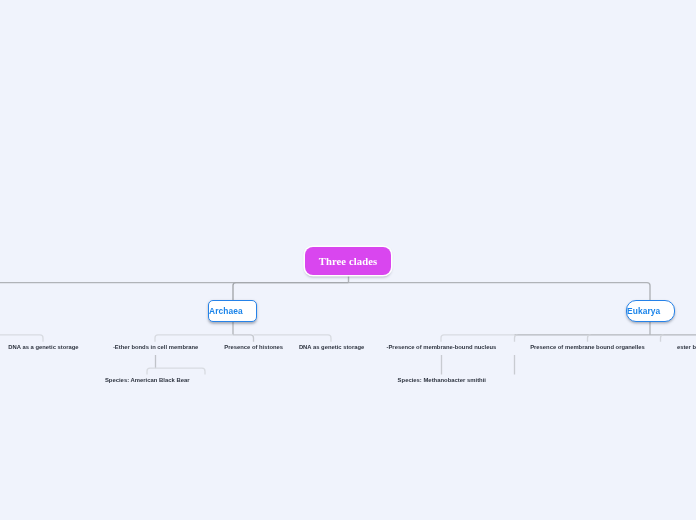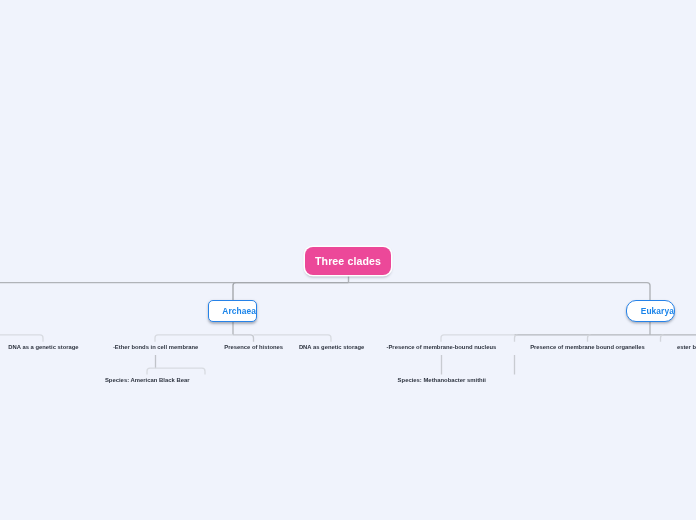--- a/index.html
+++ b/index.html
@@ -14,40 +14,41 @@
     position: relative;
   }
   #canvas { position: absolute; left:0; top:0; width:696px; height:520px; }
   svg#links { position:absolute; left:0; top:0; width:696px; height:520px; pointer-events:none; }
 
   .node { position: absolute; box-sizing: border-box; }
 
   .root-node {
     will-change: transform;
     left: 305px; top: 247px; width: 86px; height: 28px;
-    background: #ec4899;
+    background: #d946ef;
     color: #ffffff;
     border-radius: 8px;
     font-weight: bold;
     font-size: 10.6px;
     letter-spacing: 0.1px;
     display: flex; align-items: center; justify-content: center;
     box-shadow: 0 0 0 1.6px #ffffff, 0 1.5px 3px rgba(35,45,70,0.38);
+    font-family: Liberation Serif, serif;
   }
 
   .clade-node {
     will-change: transform;
     background: #ffffff;
     color: #1a84ea;
     border: 1.5px solid #2682e8;
     border-radius: 5px;
     font-weight: bold;
     font-size: 8.4px;
     letter-spacing: 0.1px;
-    display: flex; align-items: center; justify-content: flex-end;
+    display: flex; align-items: center; justify-content: flex-start;
     box-shadow: 0 1.5px 2.5px rgba(35,45,70,0.35);
     height: 22px;
   }
   #node-archaea { left: 208px; top: 300px; width: 49px; }
   #node-eukarya { left: 626px; top: 300px; width: 49px; border-radius: 10px; }
 
   .leaf {
     position: absolute;
     color: #2e3440;
     font-weight: bold;

